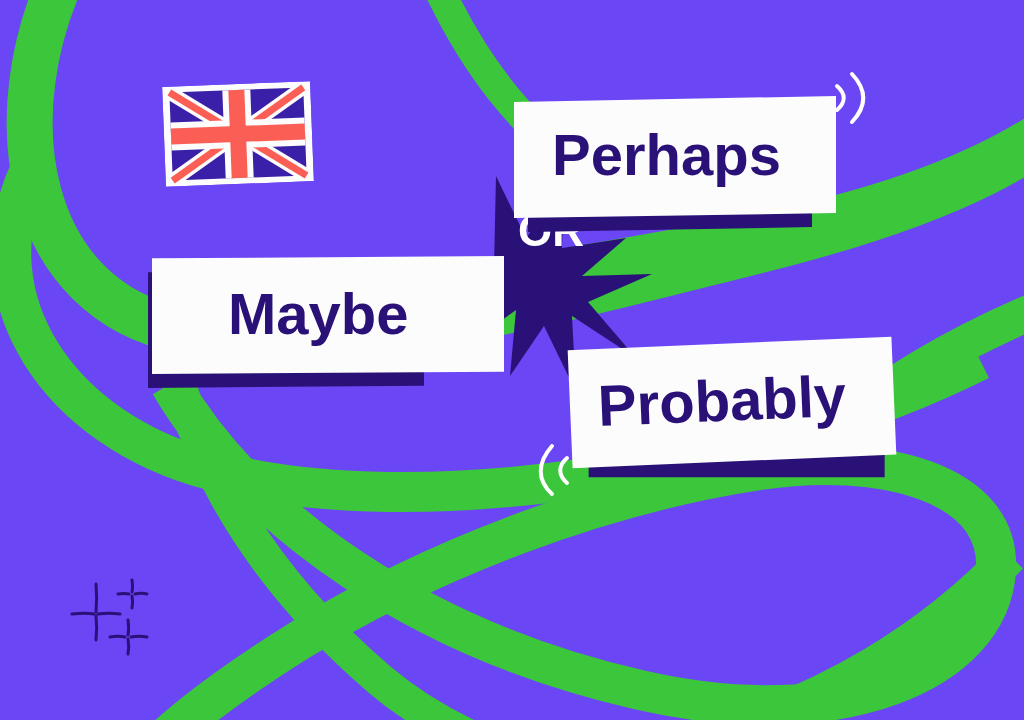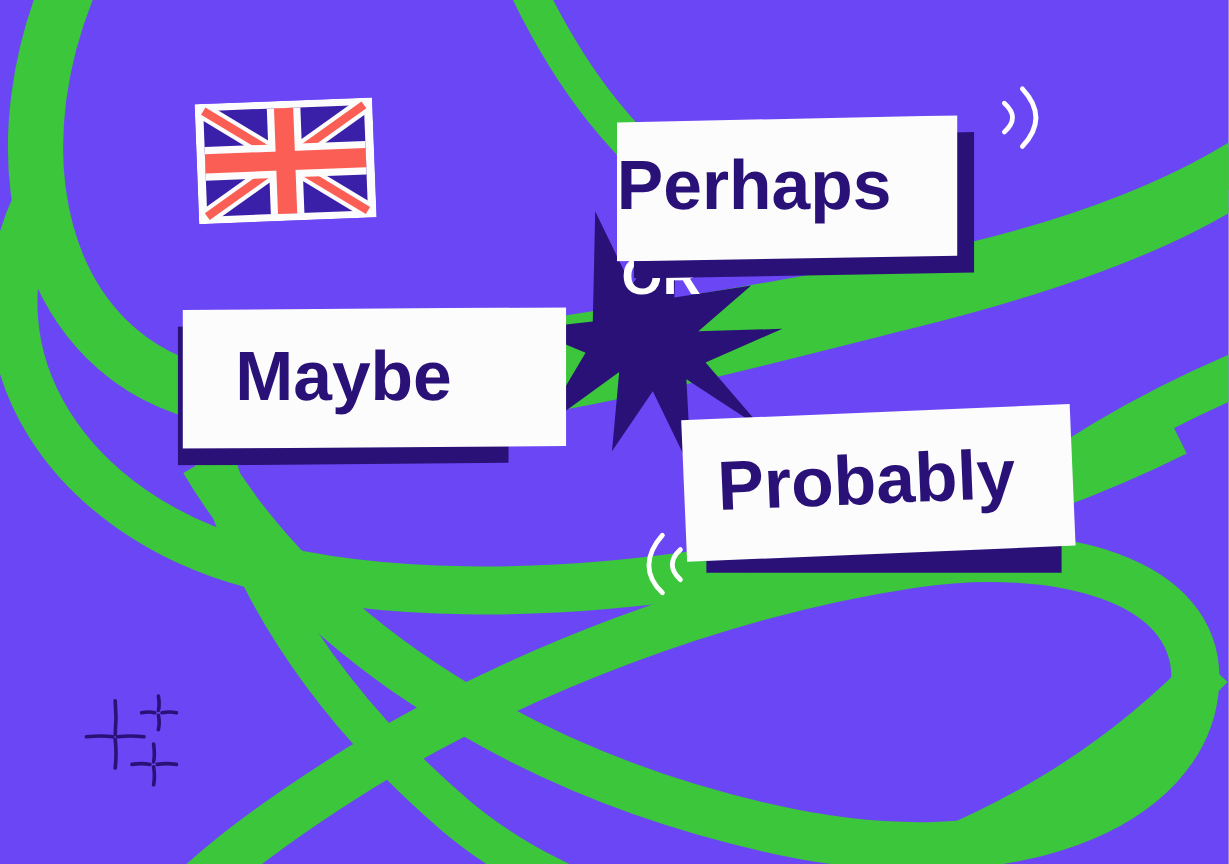--- a/index.html
+++ b/index.html
@@ -97,35 +97,36 @@
   #card-perhaps {
     left: 514px; top: 96px;
     width: 284px; height: 122px;
   }
   #card-perhaps .shadow {
     transform: translate(14px, 14px);
     clip-path: polygon(0% 5%, 100% 0%, 100% 96%, 0% 100%);
   }
   #card-perhaps .face {
     clip-path: polygon(0% 5%, 100% 0%, 100% 96%, 0% 100%);
+    padding-left: 38px;
   }
   #card-perhaps .label { font-size: 58px; transform: translateY(-2px); }
 
   
   #card-maybe {
     left: 152px; top: 256px;
     width: 276px; height: 118px;
   }
   #card-maybe .shadow {
     transform: translate(-4px, 14px);
     clip-path: polygon(0% 2%, 100% 0%, 100% 98%, 0% 100%);
   }
   #card-maybe .face {
     clip-path: polygon(0% 2%, 100% 0%, 100% 98%, 0% 100%);
-    padding-left: 44px;
+    padding-left: 76px;
   }
   #card-maybe .label { font-size: 58px; transform: translateY(-1px); }
 
   
   #card-probably {
     left: 570px; top: 344px;
     width: 296px; height: 118px;
     transform: rotate(-2.4deg);
   }
   #card-probably .shadow {

